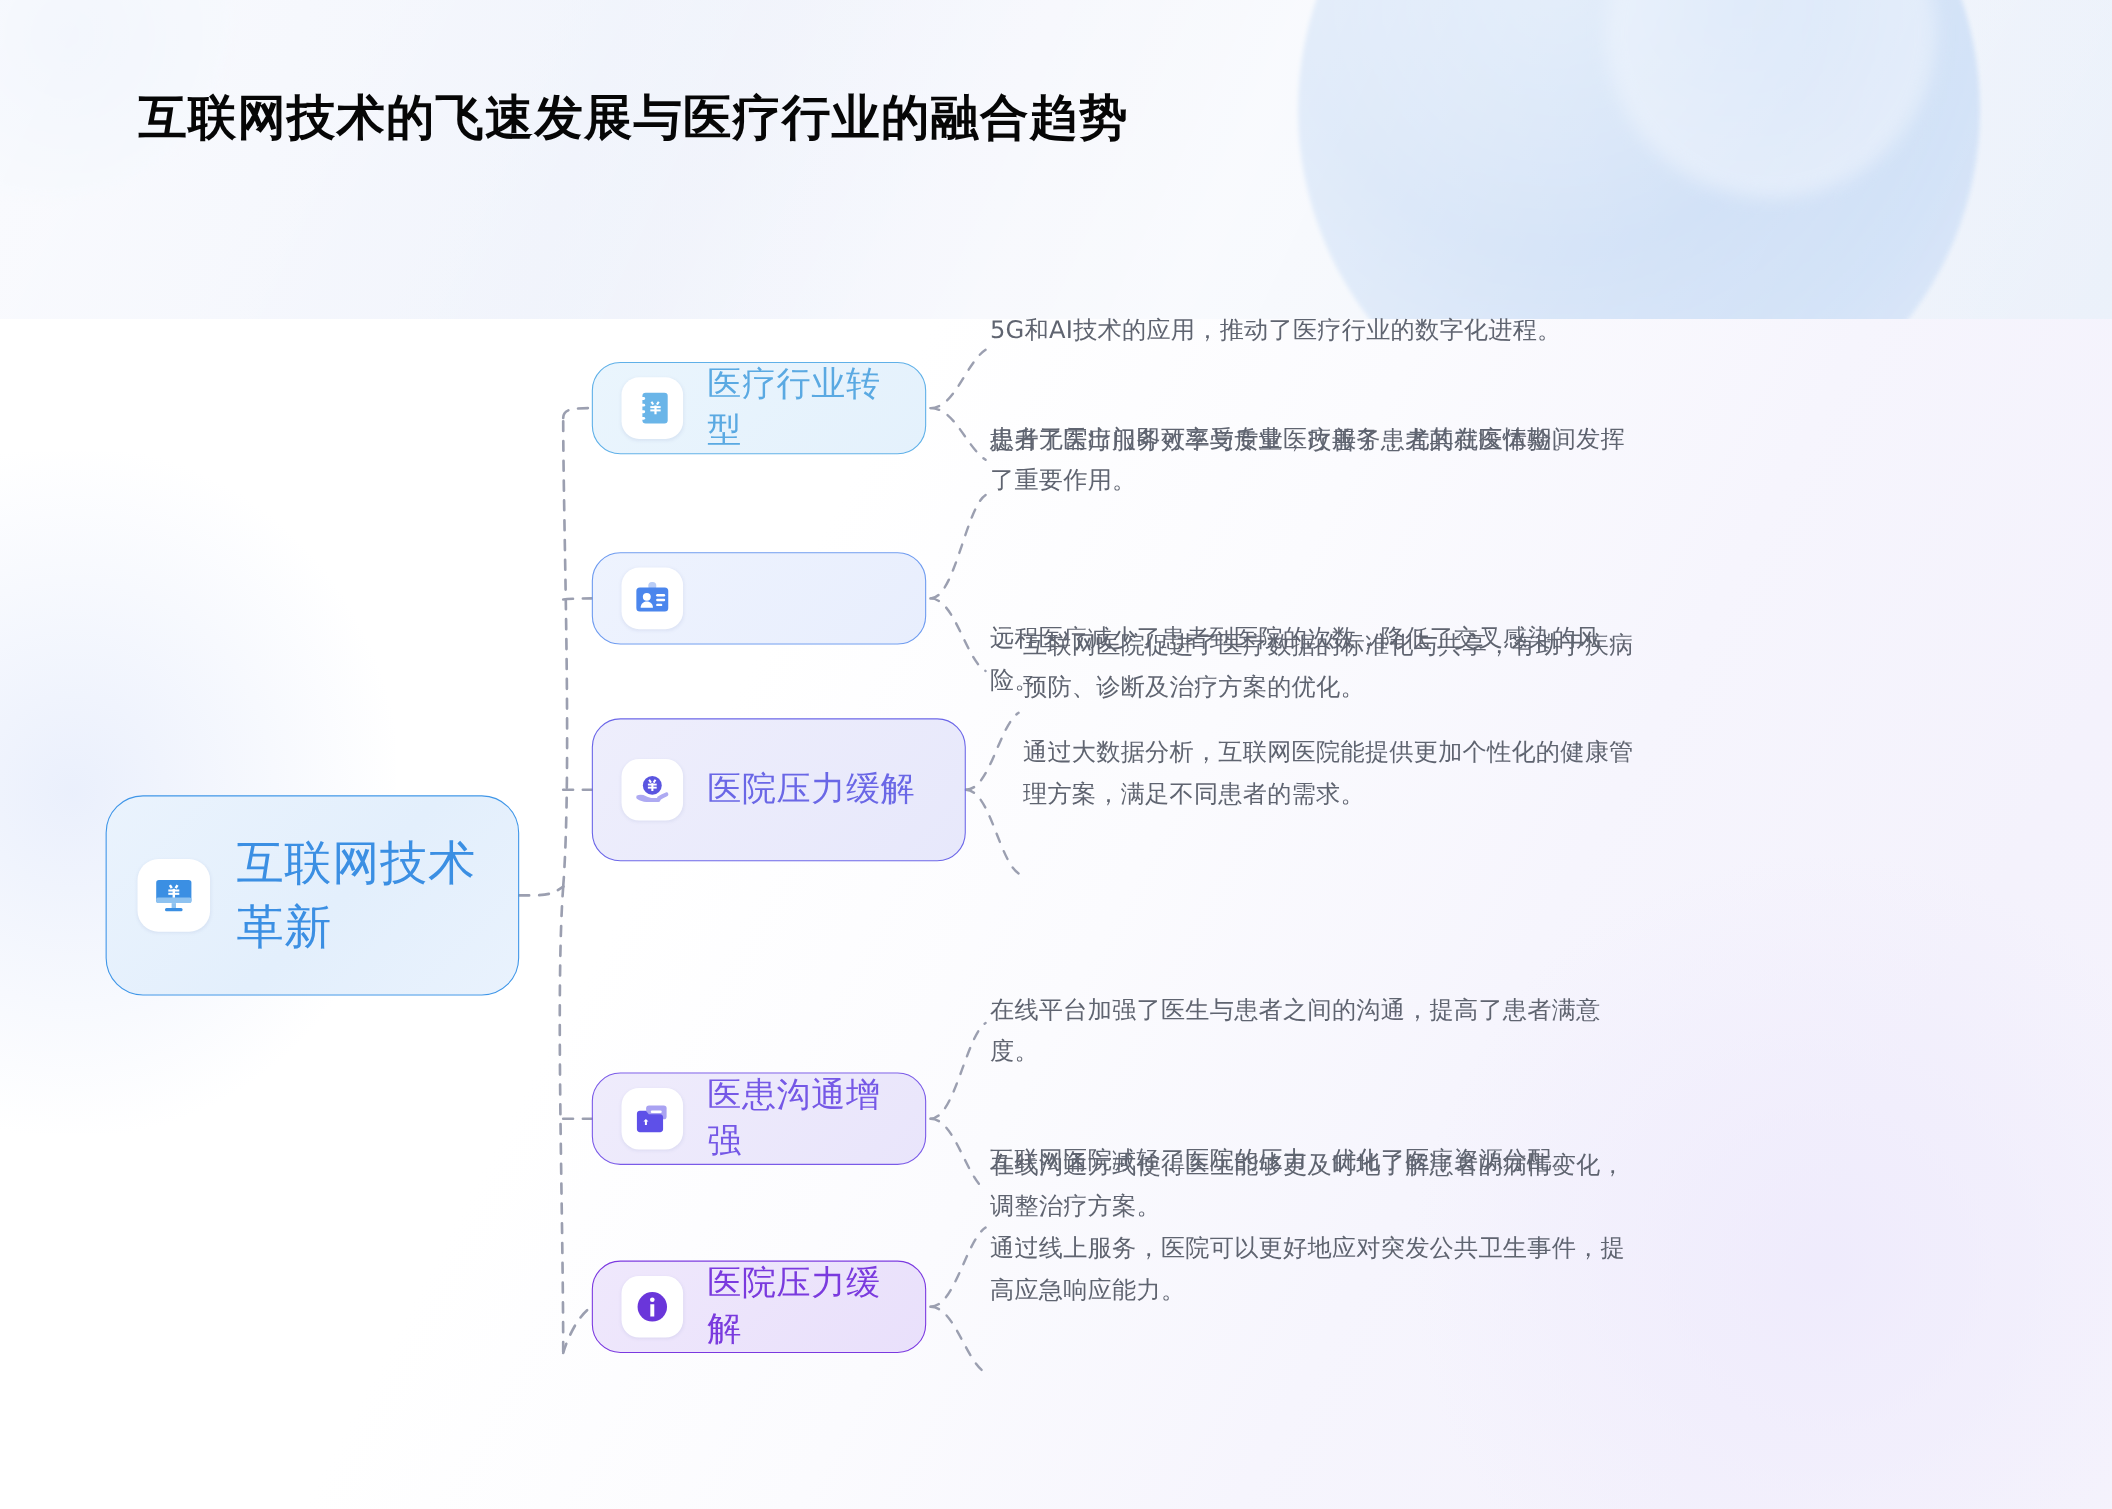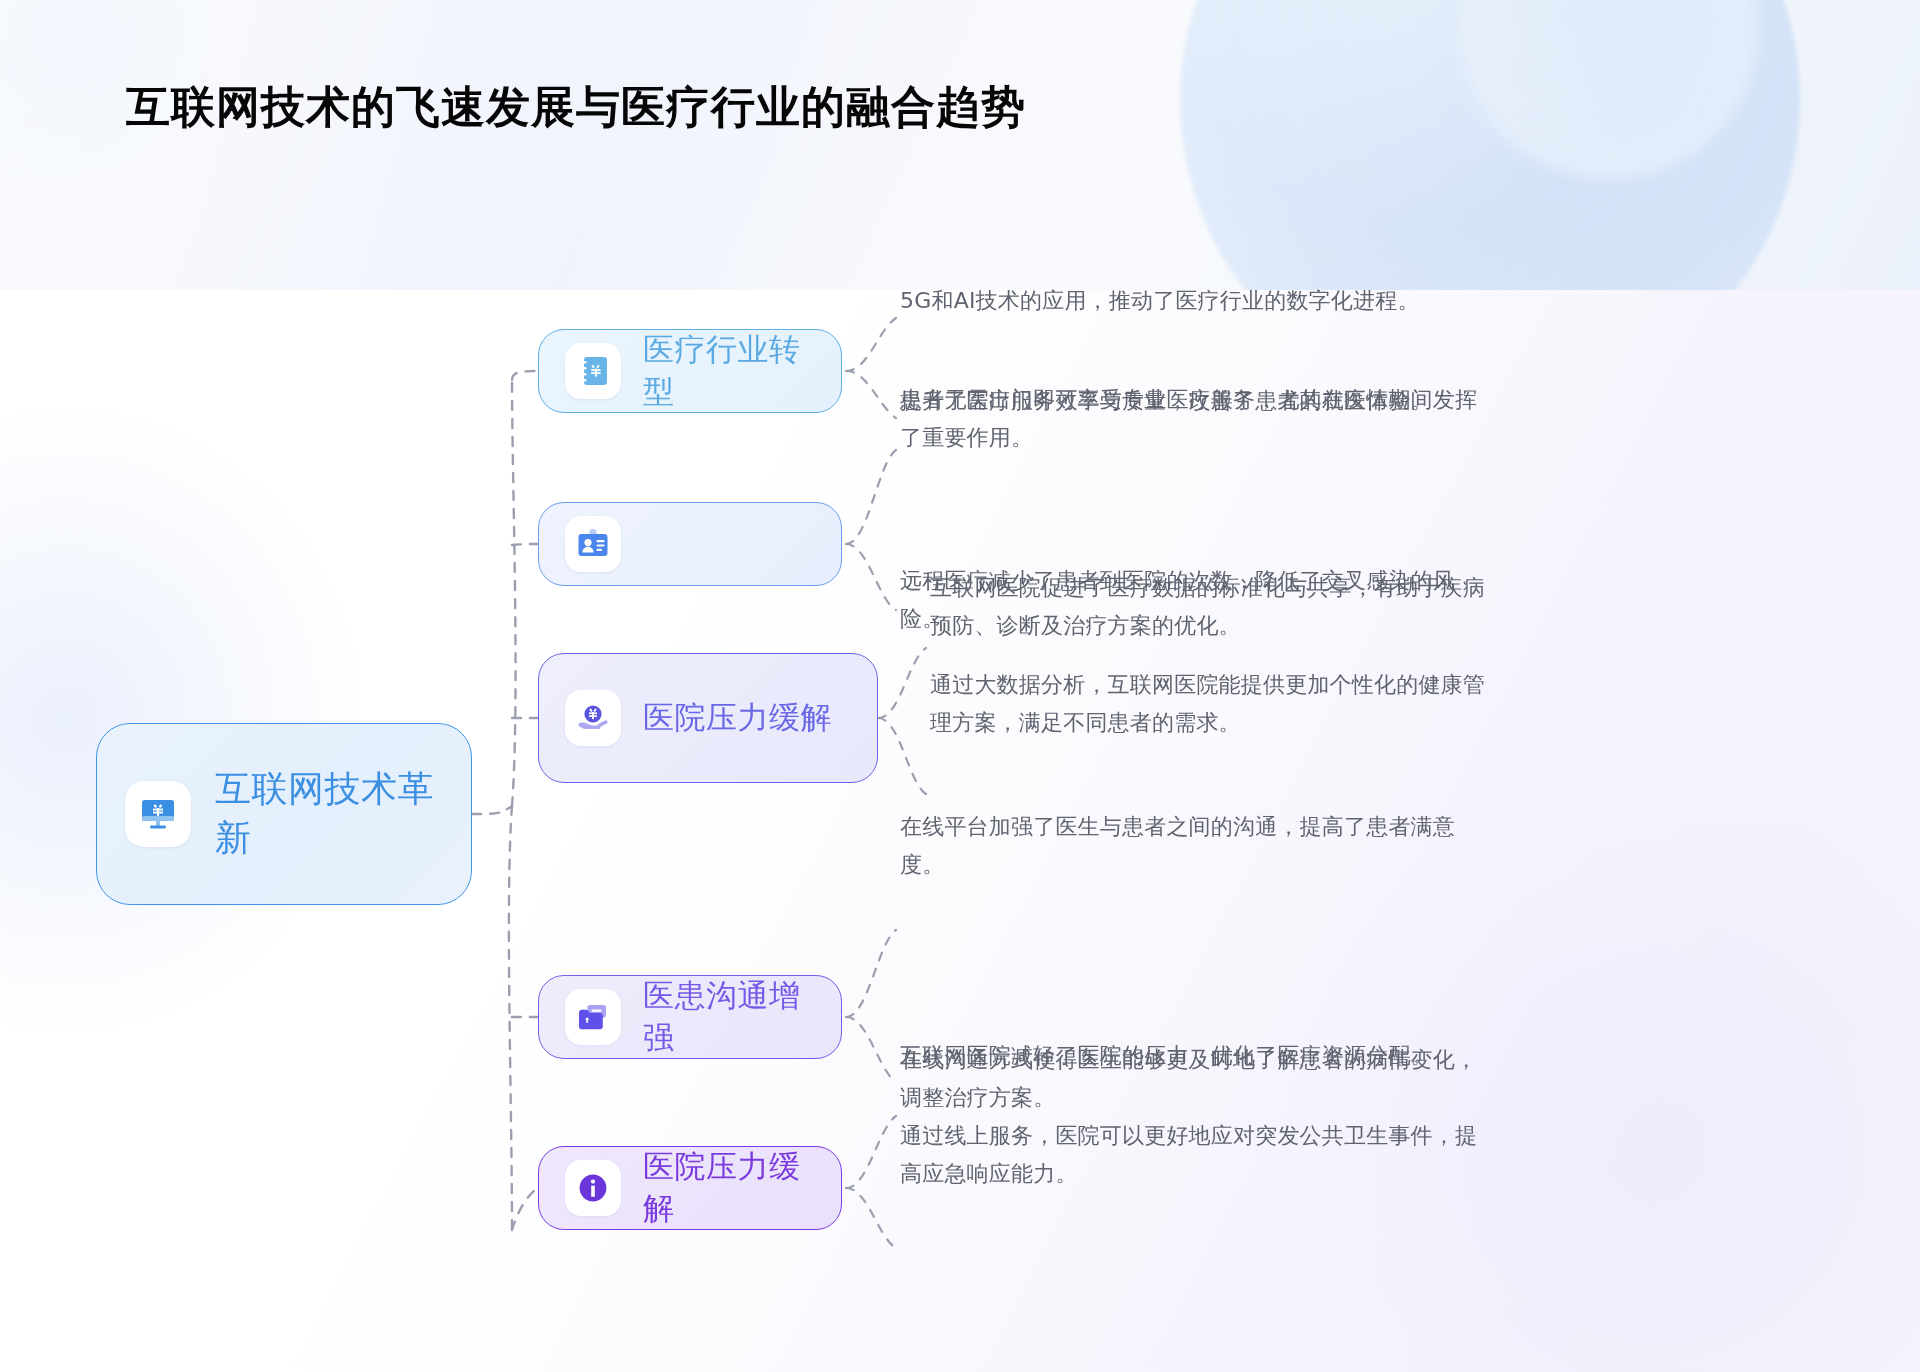--- a/index.html
+++ b/index.html
@@ -81,21 +81,21 @@
 
   
   #node-root {
     left: 96px; top: 723px; width: 376px; height: 182px;
     border-radius: 34px;
     background: linear-gradient(135deg,#eaf3fd 0%, #e3effc 55%, #e9f2fd 100%);
     border-color: #3f96e8;
     padding: 0 28px;
   }
   #node-root .ic { width: 66px; height: 66px; border-radius: 19px; }
-  #node-root .lbl { font-size: 36px; color: #3b8fe3; margin-left: 24px; max-width: 232px; }
+  #node-root .lbl { font-size: 43px; color: #3b8fe3; margin-left: 24px; max-width: 232px; }
 
   
   .b-blue   { background: linear-gradient(135deg,#eaf5fd 0%,#e4f1fc 100%); border-color:#5fb0e8; }
   .b-blue2  { background: linear-gradient(135deg,#eef3fe 0%,#e8eefd 100%); border-color:#6e9bf0; }
   .b-indigo { background: linear-gradient(135deg,#eeeefc 0%,#e7e8fb 100%); border-color:#6b66e8; }
   .b-violet { background: linear-gradient(135deg,#efecfc 0%,#e9e5fb 100%); border-color:#7a5ae8; }
   .b-purple { background: linear-gradient(135deg,#efe8fc 0%,#e9e0fb 100%); border-color:#7b39e0; }
 
   .t-blue   { color:#5aa9e2; }
   .t-blue2  { color:#6e96ef; }
@@ -255,21 +255,21 @@
     <span class="ic">
       <svg class="icosvg" width="36" height="36" viewBox="0 0 36 36">
         <rect x="12.4" y="6" width="18.6" height="12.6" rx="2.6" fill="#a9a2f2"></rect>
         <rect x="16.6" y="10.6" width="10" height="2.2" rx="1.1" fill="#ffffff"></rect>
         <path d="M4 13.4c0-1.5 1.2-2.7 2.7-2.7h5.5l2.6 3.3h10.3c1.5 0 2.7 1.2 2.7 2.7v10.9c0 1.5-1.2 2.7-2.7 2.7H6.7C5.2 30.3 4 29.1 4 27.6z" fill="#5e50e8"></path>
         <path d="M9.9 20.6l2.3-2.3 2.3 2.3h-1.4v3.2h-1.8v-3.2z" fill="#ffffff"></path>
       </svg>
     </span>
     <span class="lbl t-violet">医患沟通增强</span>
   </div>
-  <div class="detail" style="left:900px; top:808px; width:578px;">在线平台加强了医生与患者之间的沟通，提高了患者满意度。</div>
+  <div class="detail" style="left:900px; top:900px; width:578px;">在线平台加强了医生与患者之间的沟通，提高了患者满意度。</div>
   <div class="detail" style="left:900px; top:1041px; width:578px;">在线沟通方式使得医生能够更及时地了解患者的病情变化，调整治疗方案。</div>
 
   <div class="node b-purple" id="node-b5">
     <span class="ic">
       <svg class="icosvg" width="36" height="36" viewBox="0 0 36 36">
         <circle cx="18" cy="18" r="13.4" fill="#6a36da"></circle>
         <circle cx="18" cy="11.6" r="2.1" fill="#ffffff"></circle>
         <path d="M16.2 15.6h3.6v11.2h-3.6z" fill="#ffffff"></path>
       </svg>
     </span>

